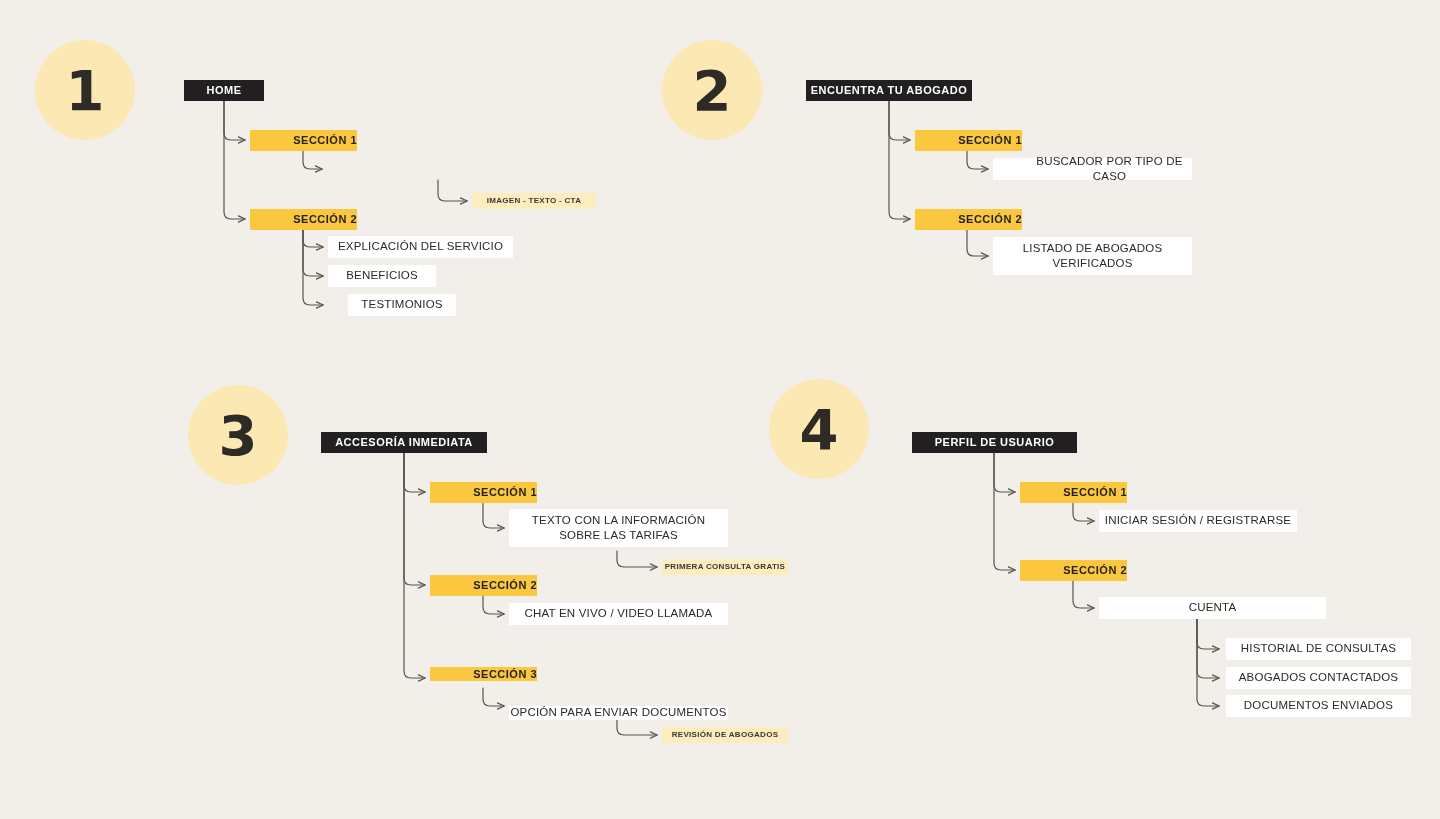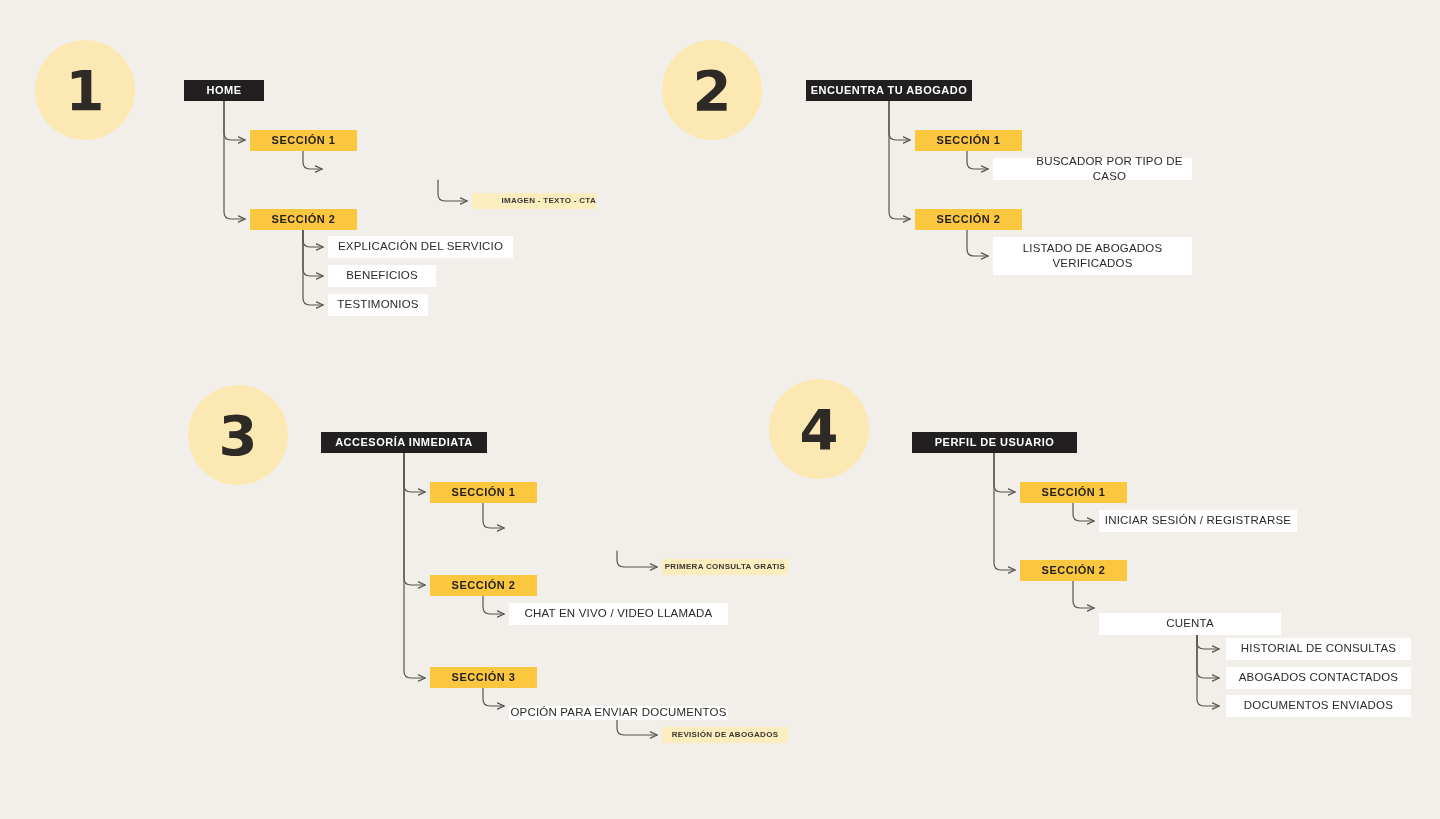--- a/index.html
+++ b/index.html
@@ -43,20 +43,21 @@
     font-weight: bold;
     font-size: 11px;
     letter-spacing: 0.5px;
   }
   .node.yellow {
     background: #FBC73F;
     color: #221F20;
     font-weight: bold;
     font-size: 11px;
     letter-spacing: 0.5px;
+    justify-content: flex-end;
   }
   .node.white {
     background: #FFFFFF;
     color: #2C2A28;
     font-weight: normal;
     font-size: 11.5px;
   }
   .node.chip {
     background: #FCEDBE;
     color: #3A3734;
@@ -124,33 +125,33 @@
 
   <div class="circle" style="left:35px; top:40px; width:100px; height:100px;">
     <span>1</span>
   </div>
   <div class="node dark" style="left:184px; top:80px; width:80px; height:21px;">
     <span>HOME</span>
   </div>
   <div class="node yellow" style="left:250px; top:130px; width:107px; height:21px;">
     <span>SECCIÓN 1</span>
   </div>
-  <div class="node chip" style="left:472px; top:193px; width:124px; height:16px;justify-content:flex-end;">
+  <div class="node chip" style="left:472px; top:193px; width:124px; height:16px;">
     <span>IMAGEN - TEXTO - CTA</span>
   </div>
   <div class="node yellow" style="left:250px; top:209px; width:107px; height:21px;">
     <span>SECCIÓN 2</span>
   </div>
   <div class="node white" style="left:328px; top:236px; width:185px; height:22px;">
     <span>EXPLICACIÓN DEL SERVICIO</span>
   </div>
   <div class="node white" style="left:328px; top:265px; width:108px; height:22px;">
     <span>BENEFICIOS</span>
   </div>
-  <div class="node white" style="left:328px; top:294px; width:100px; height:22px;">
+  <div class="node white" style="left:348px; top:294px; width:108px; height:22px;">
     <span>TESTIMONIOS</span>
   </div>
 
   <div class="circle" style="left:662px; top:40px; width:100px; height:100px;">
     <span>2</span>
   </div>
   <div class="node dark" style="left:806px; top:80px; width:166px; height:21px;">
     <span>ENCUENTRA TU ABOGADO</span>
   </div>
   <div class="node yellow" style="left:915px; top:130px; width:107px; height:21px;">
@@ -169,30 +170,34 @@
 
   <div class="circle" style="left:188px; top:385px; width:100px; height:100px;">
     <span>3</span>
   </div>
   <div class="node dark" style="left:321px; top:432px; width:166px; height:21px;">
     <span>ACCESORÍA INMEDIATA</span>
   </div>
   <div class="node yellow" style="left:430px; top:482px; width:107px; height:21px;">
     <span>SECCIÓN 1</span>
   </div>
+  <div class="node white" style="left:509px; top:509px; width:219px; height:38px;">
+    <span>TEXTO CON LA INFORMACIÓN
+SOBRE LAS TARIFAS</span>
+  </div>
   <div class="node chip" style="left:662px; top:559px; width:126px; height:16px;">
     <span>PRIMERA CONSULTA GRATIS</span>
   </div>
   <div class="node yellow" style="left:430px; top:575px; width:107px; height:21px;">
     <span>SECCIÓN 2</span>
   </div>
   <div class="node white" style="left:509px; top:603px; width:219px; height:22px;">
     <span>CHAT EN VIVO / VIDEO LLAMADA</span>
   </div>
-  <div class="node yellow" style="left:430px; top:667px; width:107px; height:21px;">
+  <div class="node yellow" style="left:430px; top:667px; width:107px; height:14px;">
     <span>SECCIÓN 3</span>
   </div>
   <div class="node white" style="left:509px; top:706px; width:219px; height:14px;align-items:center;">
     <span>OPCIÓN PARA ENVIAR DOCUMENTOS</span>
   </div>
   <div class="node chip" style="left:662px; top:727px; width:126px; height:16px;">
     <span>REVISIÓN DE ABOGADOS</span>
   </div>
 
   <div class="circle" style="left:769px; top:379px; width:100px; height:100px;">
@@ -203,21 +208,21 @@
   </div>
   <div class="node yellow" style="left:1020px; top:482px; width:107px; height:21px;">
     <span>SECCIÓN 1</span>
   </div>
   <div class="node white" style="left:1099px; top:510px; width:198px; height:22px;">
     <span>INICIAR SESIÓN / REGISTRARSE</span>
   </div>
   <div class="node yellow" style="left:1020px; top:560px; width:107px; height:21px;">
     <span>SECCIÓN 2</span>
   </div>
-  <div class="node white" style="left:1099px; top:597px; width:182px; height:22px;margin-top:16px;">
+  <div class="node white" style="left:1099px; top:597px; width:227px; height:22px;">
     <span>CUENTA</span>
   </div>
   <div class="node white" style="left:1226px; top:638px; width:185px; height:22px;">
     <span>HISTORIAL DE CONSULTAS</span>
   </div>
   <div class="node white" style="left:1226px; top:667px; width:185px; height:22px;">
     <span>ABOGADOS CONTACTADOS</span>
   </div>
   <div class="node white" style="left:1226px; top:695px; width:185px; height:22px;text-align:right;">
     <span>DOCUMENTOS ENVIADOS</span>

